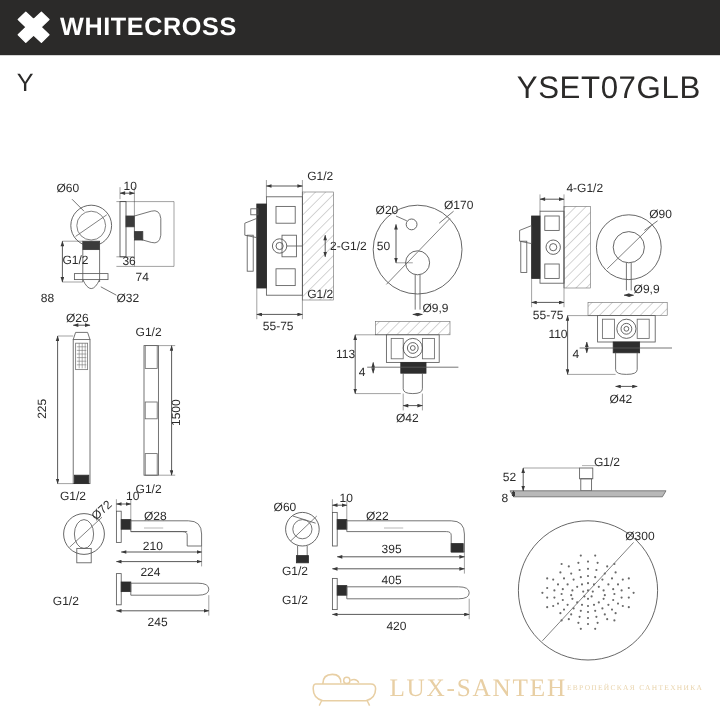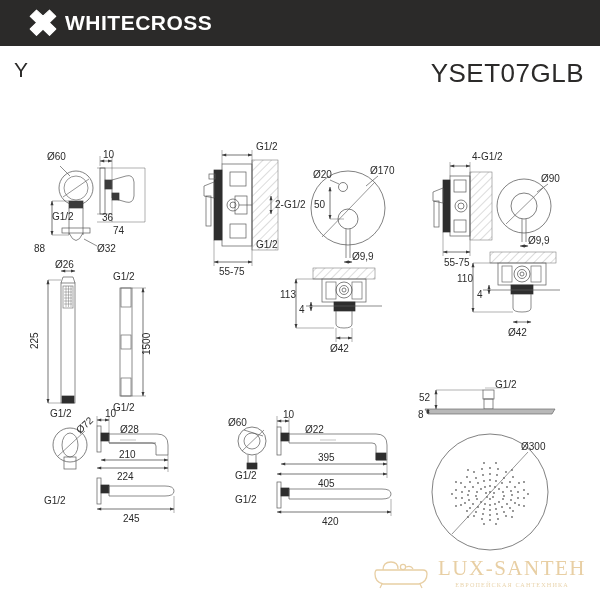--- a/index.html
+++ b/index.html
@@ -8,21 +8,21 @@
     width:600px; height:600px;
     background:#ffffff;
     font-family:"Liberation Sans", sans-serif;
     overflow:hidden;
     position:relative;
   }
   
   #header-bar {
     position:absolute; left:0; top:0; width:600px; height:46px;
     background:#2b2a29;
-    display:flex; align-items:center; padding-left:28px;
+    display:flex; align-items:center; padding-left:13px;
   }
   #brand-logo { width:30px; height:30px; flex:0 0 30px; }
   #brand-name {
     color:#ffffff; font-size:21px; letter-spacing:0.5px;
     font-weight:600; margin-left:7px; white-space:nowrap;
   }
   
   #series-code {
     position:absolute; left:14px; top:58px;
     font-size:21px; color:#2b2a29; letter-spacing:0.5px;
@@ -35,21 +35,21 @@
   #drawing-sheet {
     position:absolute; left:0; top:100px; width:600px; height:460px;
   }
   #drawing-sheet svg { display:block; }
   
   #watermark {
     position:absolute; right:14px; bottom:10px;
     display:flex; align-items:center; gap:7px;
   }
   #watermark-mark { width:58px; height:34px; flex:0 0 58px; }
-  .wm-text-block { display:flex; flex-direction:column; line-height:1; }
+  .wm-text-block { display:flex; flex-direction:row; line-height:1;align-items:center; }
   #watermark-title {
     font-family:"Liberation Serif", serif;
     font-size:21px; color:#e8cfa4; letter-spacing:1.5px;
   }
   #watermark-subtitle {
     font-family:"Liberation Serif", serif;
     font-size:6.2px; color:#e9d4ad; letter-spacing:1.1px;
     margin-top:3px; text-align:center;
   }
 </style>

